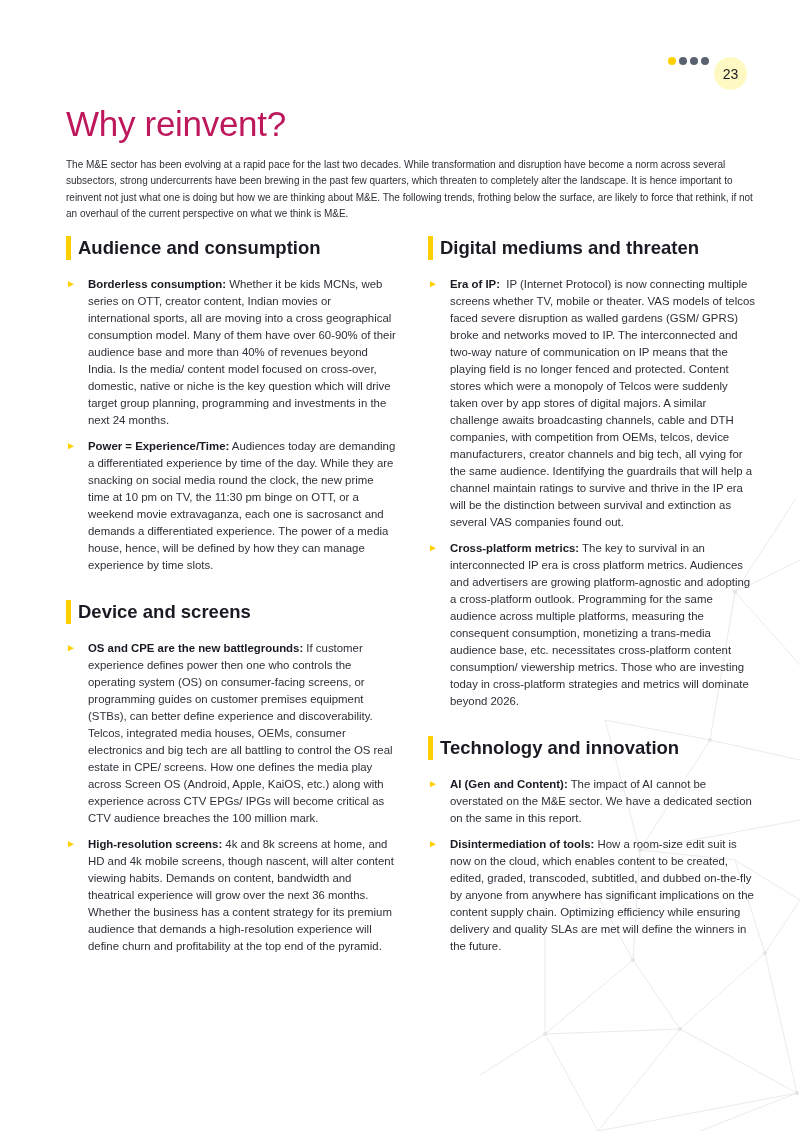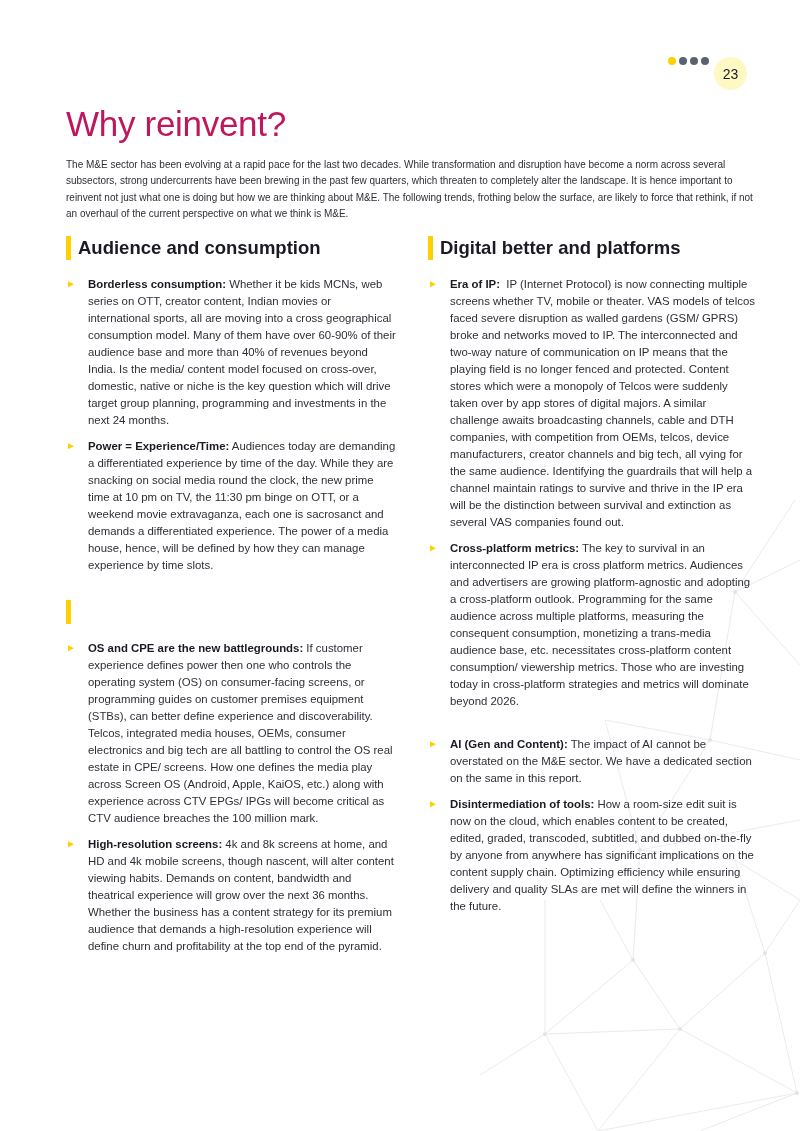--- a/index.html
+++ b/index.html
@@ -104,49 +104,54 @@
       </div>
       <div class="bullet">
         <span class="bullet-icon">►</span>
         <p class="bullet-text"><span class="bullet-lead">Power = Experience/Time:</span><span> Audiences today are demanding a differentiated experience by time of the day. While they are snacking on social media round the clock, the new prime time at 10 pm on TV, the 11:30 pm binge on OTT, or a weekend movie extravaganza, each one is sacrosanct and demands a differentiated experience. The power of a media house, hence, will be defined by how they can manage experience by time slots.</span></p>
       </div>
     </div>
 
     <div class="section" style="margin-top:26px;">
       <div class="section-head">
         <span class="section-bar"></span>
+        <h2 class="section-title">Device and screens</h2>
       </div>
       <div class="bullet">
         <span class="bullet-icon">►</span>
         <p class="bullet-text"><span class="bullet-lead">OS and CPE are the new battlegrounds:</span><span> If customer experience defines power then one who controls the operating system (OS) on consumer-facing screens, or programming guides on customer premises equipment (STBs), can better define experience and discoverability. Telcos, integrated media houses, OEMs, consumer electronics and big tech are all battling to control the OS real estate in CPE/ screens. How one defines the media play across Screen OS (Android, Apple, KaiOS, etc.) along with experience across CTV EPGs/ IPGs will become critical as CTV audience breaches the 100 million mark.</span></p>
       </div>
       <div class="bullet">
         <span class="bullet-icon">►</span>
         <p class="bullet-text"><span class="bullet-lead">High-resolution screens:</span><span> 4k and 8k screens at home, and HD and 4k mobile screens, though nascent, will alter content viewing habits. Demands on content, bandwidth and theatrical experience will grow over the next 36 months. Whether the business has a content strategy for its premium audience that demands a high-resolution experience will define churn and profitability at the top end of the pyramid.</span></p>
       </div>
     </div>
   </div>
 
   <div class="col right">
     <div class="section">
       <div class="section-head">
         <span class="section-bar"></span>
-        <h2 class="section-title">Digital better and platforms</h2>
+        <h2 class="section-title">Digital mediums and threaten</h2>
       </div>
       <div class="bullet">
         <span class="bullet-icon">►</span>
         <p class="bullet-text" style="white-space:pre-wrap;"><span class="bullet-lead">Era of IP:</span><span>  IP (Internet Protocol) is now connecting multiple screens whether TV, mobile or theater. VAS models of telcos faced severe disruption as walled gardens (GSM/ GPRS) broke and networks moved to IP. The interconnected and two-way nature of communication on IP means that the playing field is no longer fenced and protected. Content stores which were a monopoly of Telcos were suddenly taken over by app stores of digital majors. A similar challenge awaits broadcasting channels, cable and DTH companies, with competition from OEMs, telcos, device manufacturers, creator channels and big tech, all vying for the same audience. Identifying the guardrails that will help a channel maintain ratings to survive and thrive in the IP era will be the distinction between survival and extinction as several VAS companies found out.</span></p>
       </div>
       <div class="bullet">
         <span class="bullet-icon">►</span>
         <p class="bullet-text"><span class="bullet-lead">Cross-platform metrics:</span><span> The key to survival in an interconnected IP era is cross platform metrics. Audiences and advertisers are growing platform-agnostic and adopting a cross-platform outlook. Programming for the same audience across multiple platforms, measuring the consequent consumption, monetizing a trans-media audience base, etc. necessitates cross-platform content consumption/ viewership metrics. Those who are investing today in cross-platform strategies and metrics will dominate beyond 2026.</span></p>
       </div>
     </div>
 
     <div class="section" style="margin-top:26px;">
+      <div class="section-head">
+        <span class="section-bar"></span>
+        <h2 class="section-title">Technology and innovation</h2>
+      </div>
       <div class="bullet">
         <span class="bullet-icon">►</span>
         <p class="bullet-text"><span class="bullet-lead">AI (Gen and Content):</span><span> The impact of AI cannot be overstated on the M&amp;E sector. We have a dedicated section on the same in this report.</span></p>
       </div>
       <div class="bullet">
         <span class="bullet-icon">►</span>
         <p class="bullet-text"><span class="bullet-lead">Disintermediation of tools:</span><span> How a room-size edit suit is now on the cloud, which enables content to be created, edited, graded, transcoded, subtitled, and dubbed on-the-fly by anyone from anywhere has significant implications on the content supply chain. Optimizing efficiency while ensuring delivery and quality SLAs are met will define the winners in the future.</span></p>
       </div>
     </div>
   </div>

